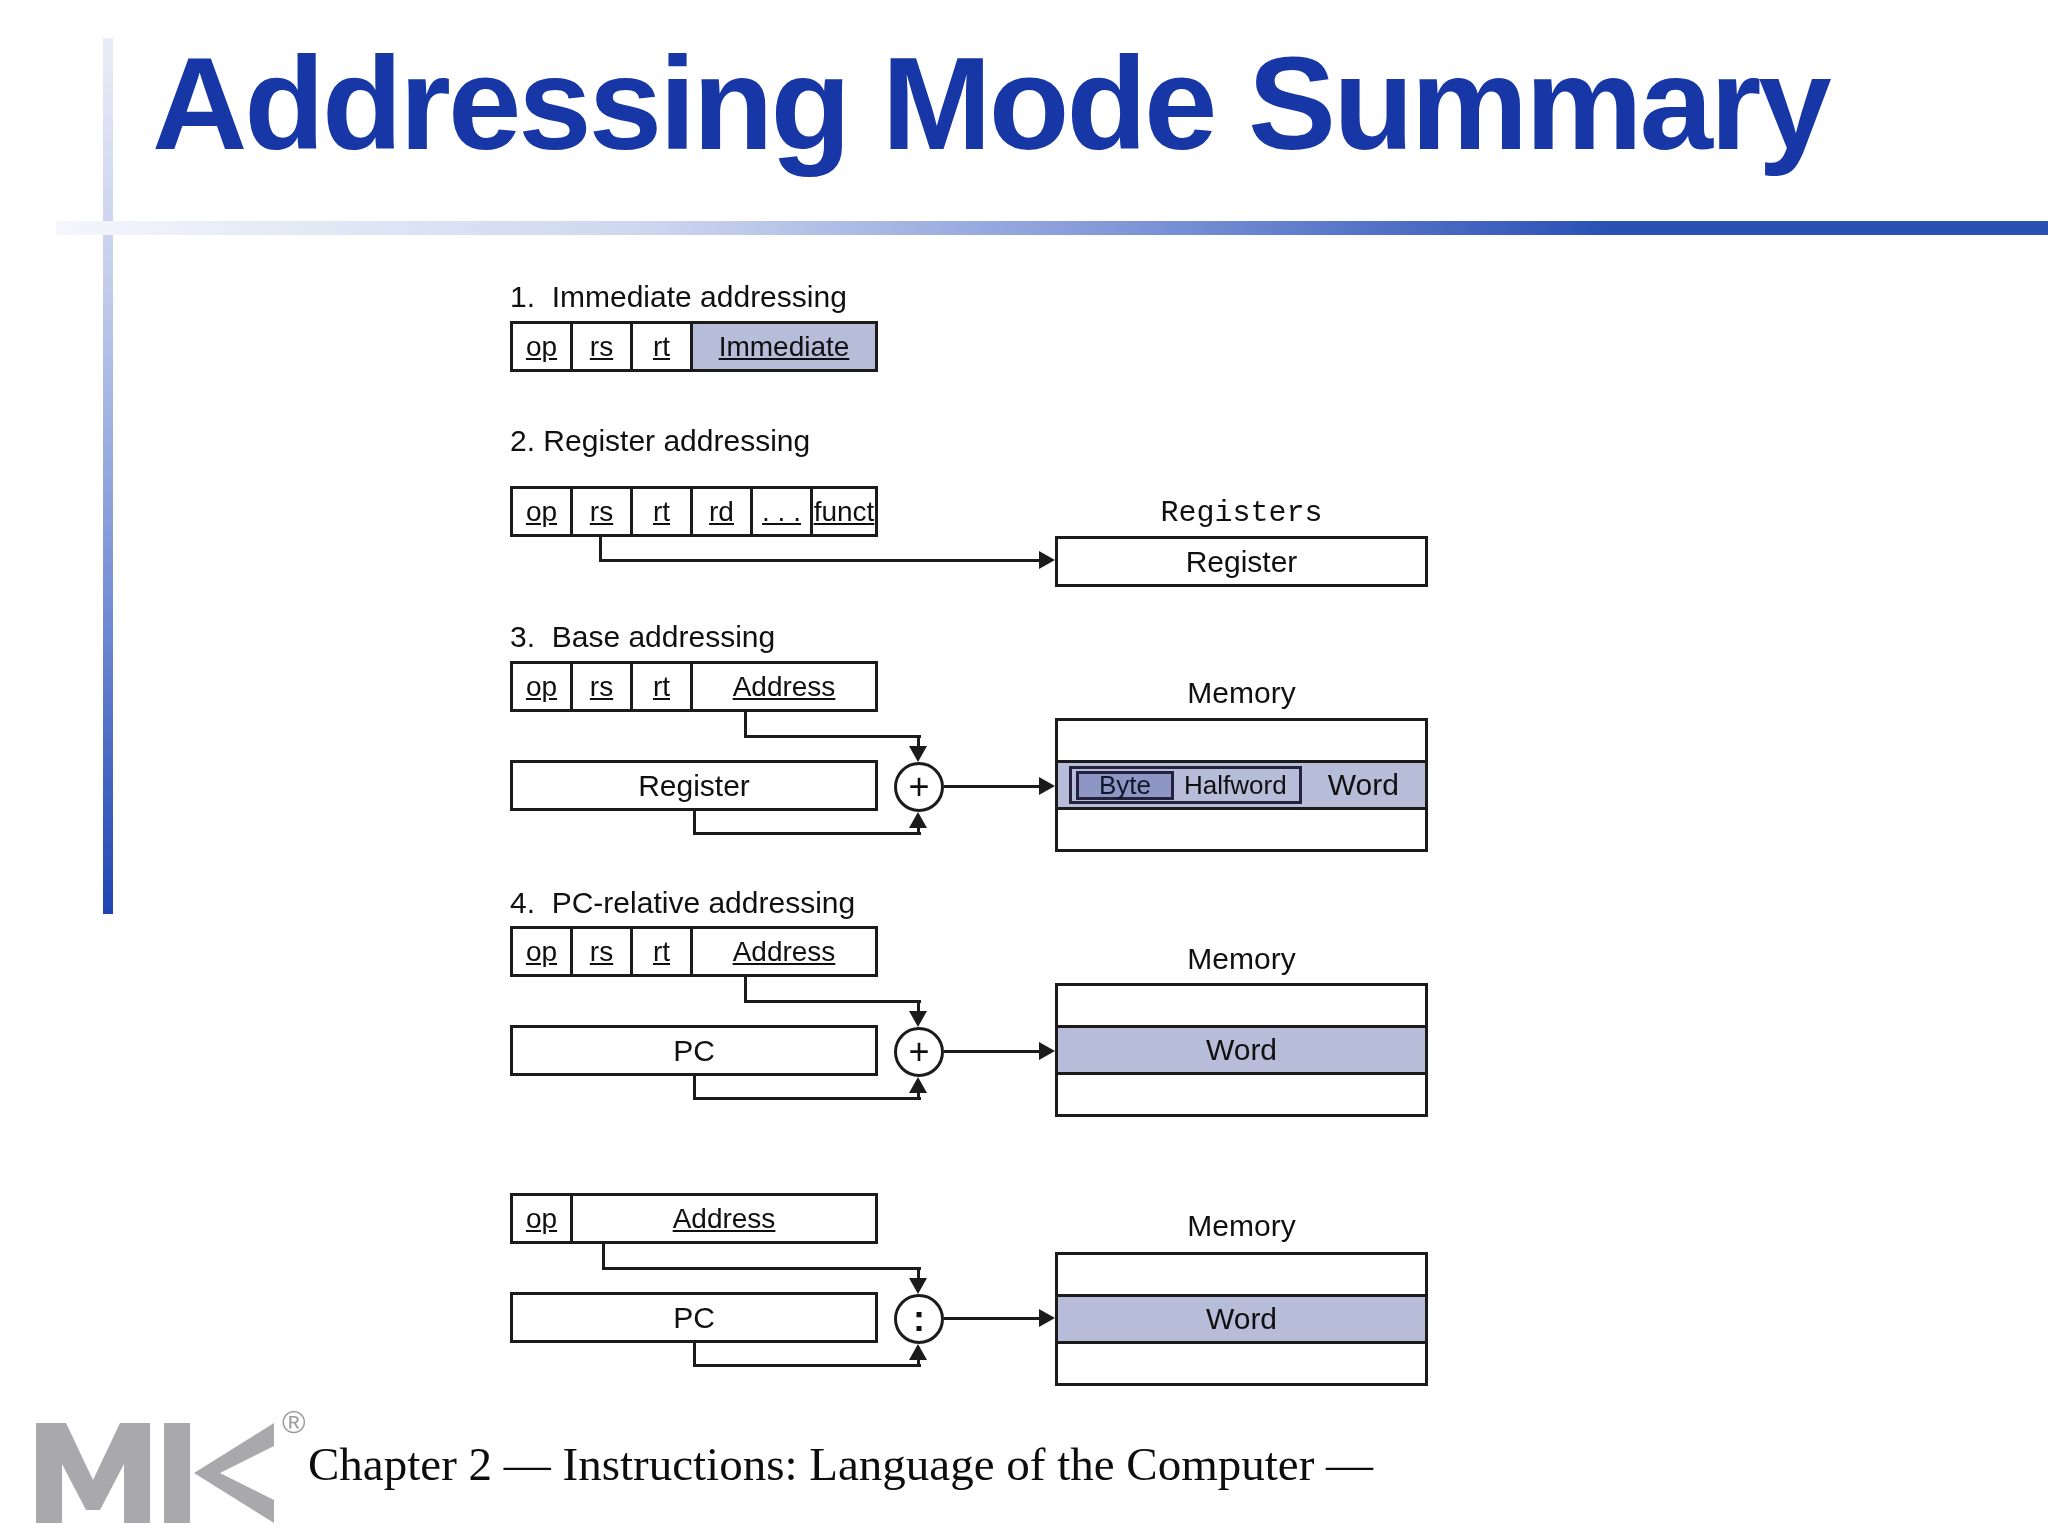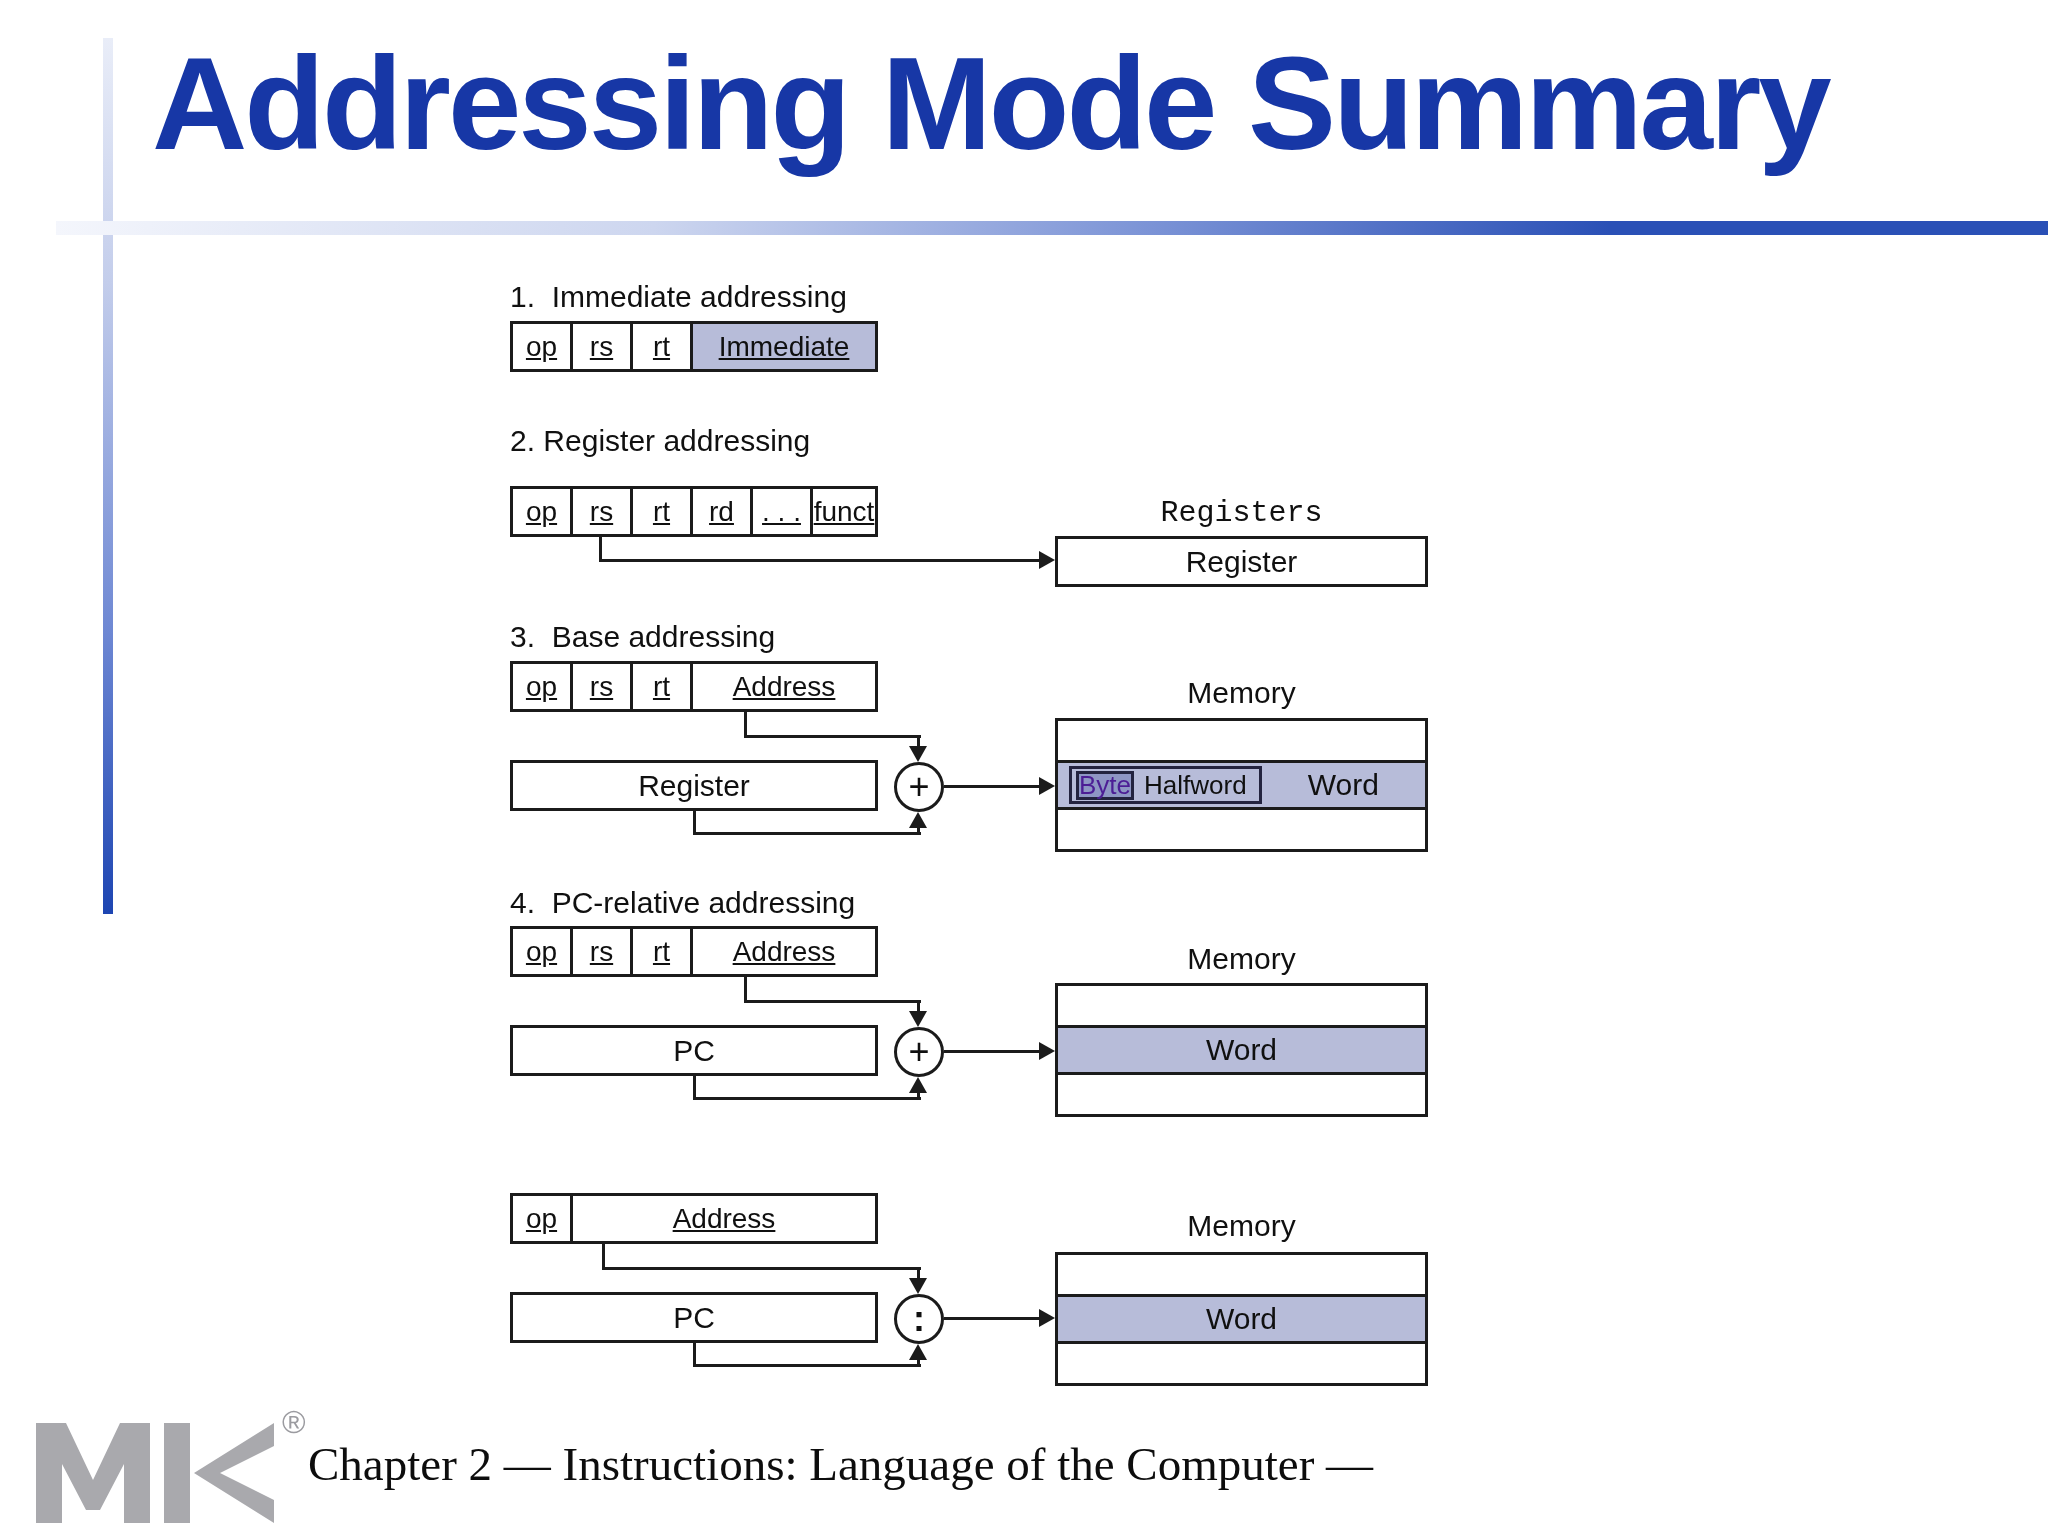--- a/index.html
+++ b/index.html
@@ -33,22 +33,22 @@
               font-size:30px; color:#101010; }
 
   .mem { position:absolute; left:1055px; width:373px; height:134px; border:3px solid #1b1b1b;
          background:#fff; display:flex; flex-direction:column; }
   .mem-row { flex:1; }
   .mem-mid { flex:none; height:50px; border-top:3px solid #1b1b1b; border-bottom:3px solid #1b1b1b;
              background:#b7bcd9; display:flex; align-items:center; font-size:30px; color:#101010; }
   .mem-mid .word-center { flex:1; text-align:center; }
   .hw { display:flex; align-items:center; gap:10px; border:3px solid #23233f; height:38px;
         margin-left:11px; padding:0 12px 0 4px; font-size:26px; color:#101010; }
-  .byte { background:#8e96c4; border:3px solid #23233f; height:29px; padding:0 0;
-          display:flex; align-items:center; font-size:26px; color:#4c1d95; }
+  .byte { background:#8e96c4; border:3px solid #23233f; height:29px; padding:0 20px;
+          display:flex; align-items:center; font-size:26px; color:#0f172a; }
 
   .hl { position:absolute; height:3px; background:#1b1b1b; }
   .vl { position:absolute; width:3px;  background:#1b1b1b; }
   .ar { position:absolute; width:0; height:0; border-top:9px solid transparent;
         border-bottom:9px solid transparent; border-left:16px solid #1b1b1b; }
   .ad { position:absolute; width:0; height:0; border-left:9px solid transparent;
         border-right:9px solid transparent; border-top:16px solid #1b1b1b; }
   .au { position:absolute; width:0; height:0; border-left:9px solid transparent;
         border-right:9px solid transparent; border-bottom:16px solid #1b1b1b; }
 

